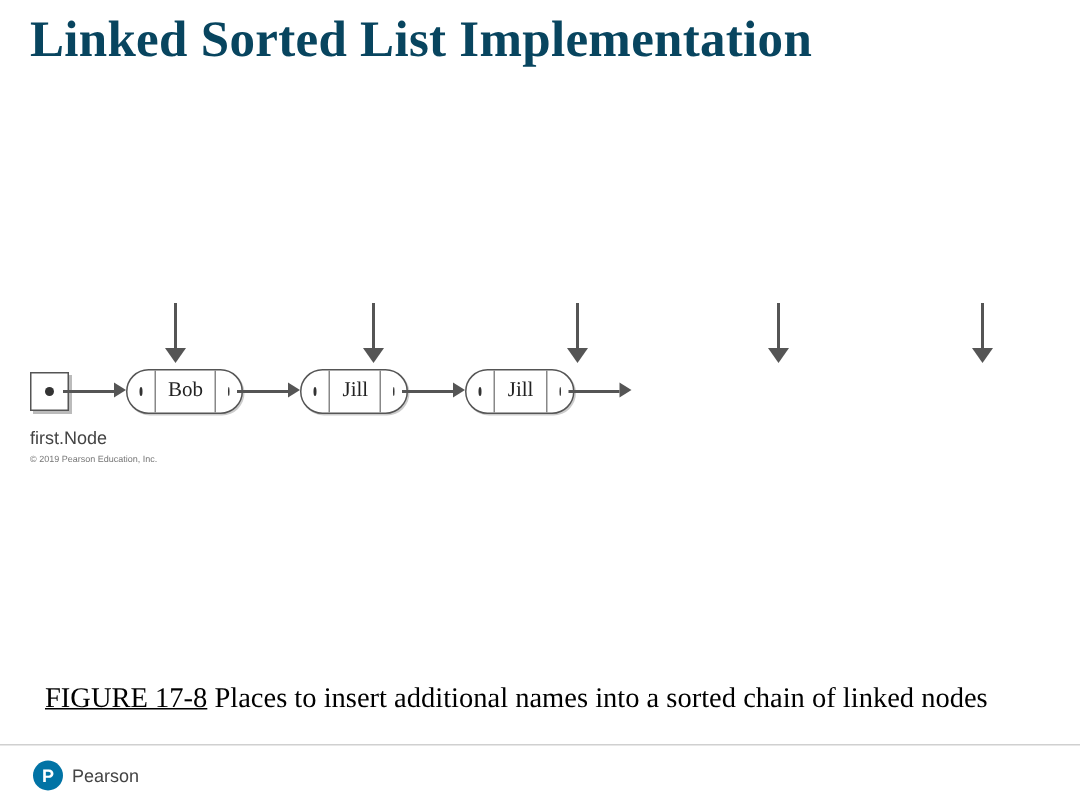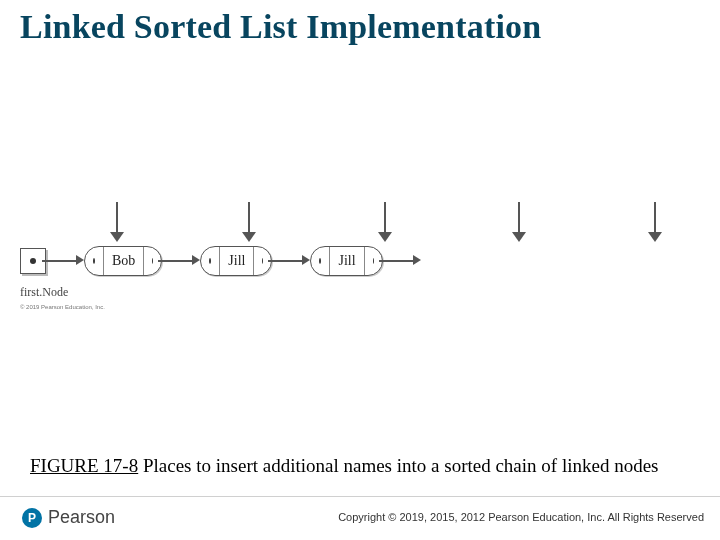--- a/index.html
+++ b/index.html
@@ -17,28 +17,28 @@
   .head-box { width: 26px; height: 26px; border: 1.5px solid #555; box-shadow: 2px 2px 0 #bbb; position: relative; display: inline-block; }
   .head-dot { position: absolute; top: 50%; left: 50%; width: 6px; height: 6px; background: #333; border-radius: 50%; transform: translate(-50%,-50%); }
   .node { display: inline-flex; align-items: flex-start; height: 30px; border: 1.5px solid #555; border-radius: 15px; background: #fff; box-shadow: 1px 1px 0 #ccc; }
   .node .cell { padding: 0 8px; font-family: "Times New Roman", serif; font-size: 14px; color: #222; border-left: 1px solid #888; height: 100%; display: flex; align-items: center; }
   .node .cell:first-child { border-left: none; }
   .node .ptr { width: 18px; display: flex; align-items: center; justify-content: center; }
   .node .ptr .dot { width: 6px; height: 6px; background: #333; border-radius: 50%; }
   .link-arrow { display: inline-block; width: 38px; height: 10px; position: relative; }
   .link-arrow .line { position: absolute; left: -4px; right: 8px; top: 4px; height: 1.5px; background: #555; }
   .link-arrow .ah { position: absolute; right: 0; top: -1px; width: 0; height: 0; border-top: 5px solid transparent; border-bottom: 5px solid transparent; border-left: 8px solid #555; }
-  .first-node-label { position: absolute; top: 115px; left: 0; font-family: Liberation Serif, serif; font-size: 12px; color: #444; }
+  .first-node-label { position: absolute; top: 115px; left: 0; font-family: Liberation Sans, sans-serif; font-size: 12px; color: #444; }
   .tiny-copy { position: absolute; top: 134px; left: 0; font-size: 6px; color: #777; font-family: Arial, sans-serif; }
   .caption { position: absolute; left: 30px; right: 30px; bottom: 62px; font-size: 19px; font-family: "Times New Roman", serif; color: #000; line-height: 1.25; }
   .caption .fignum { text-decoration: underline; }
   .footer { position: absolute; left: 0; right: 0; bottom: 0; height: 44px; border-top: 1px solid #d0d0d0; }
   .footer .logo { position: absolute; left: 22px; top: 10px; display: flex; align-items: center; gap: 6px; }
   .footer .plogo { width: 20px; height: 20px; border-radius: 50%; background: #0173a5; color: #fff; font-family: Arial, sans-serif; font-weight: bold; font-size: 12px; display: flex; align-items: center; justify-content: center; }
-  .footer .ptext { font-family: Arial, sans-serif; font-size: 18px; color: #444; }
+  .footer .ptext { font-family: Arial, sans-serif; font-size: 12px; color: #444; }
   .footer .copy { position: absolute; right: 16px; top: 14px; font-family: Arial, sans-serif; font-size: 11px; color: #333; }
 </style>
 </head>
 <body>
 
 <div class="slide">
 
   <div class="title">Linked Sorted List Implementation</div>
 
   <div class="diagram">
@@ -126,16 +126,15 @@
 
   <div class="caption">
     <span class="fignum">FIGURE 17-8</span><span> Places to insert additional names into a sorted chain of linked nodes</span>
   </div>
 
   <div class="footer">
     <div class="logo">
       <div class="plogo">P</div>
       <div class="ptext">Pearson</div>
     </div>
-    <div class="copy">Copyright © 2019, 2015, 2012 Pearson Education, Inc. All Rights Reserved</div>
   </div>
 
 </div>
 
 </body></html>

